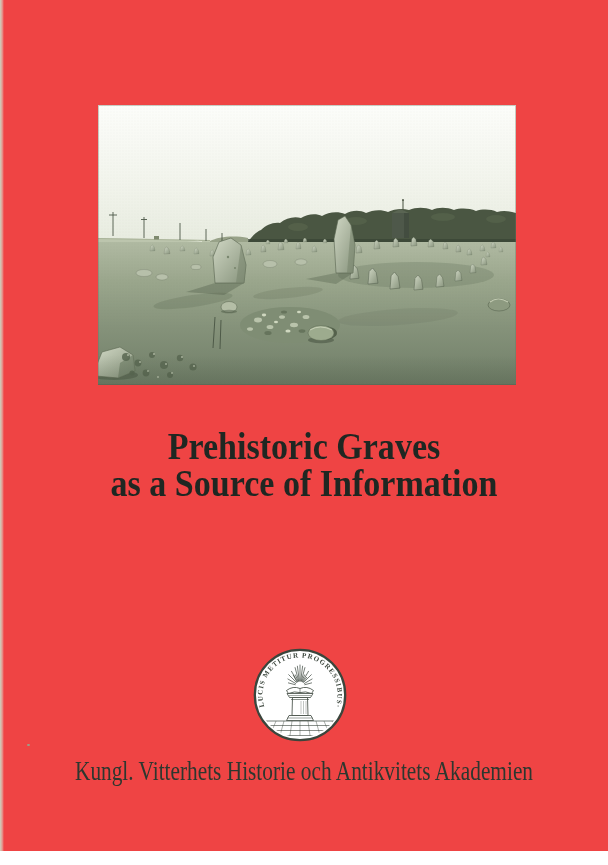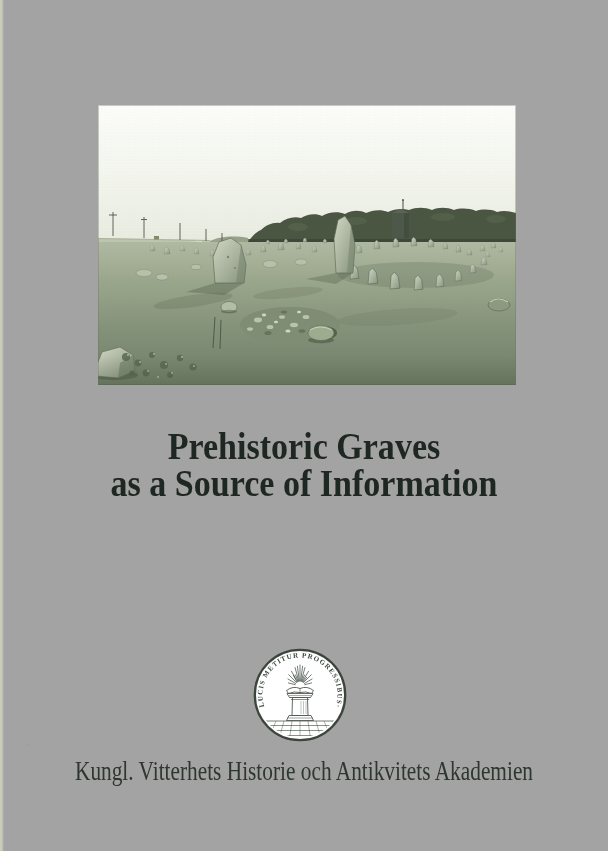--- a/index.html
+++ b/index.html
@@ -1,18 +1,18 @@
 <!DOCTYPE html>
 <html><head>
 <meta charset="utf-8">
 <style>
   html,body{margin:0;padding:0;background:#ffffff;}
   .cover{
     position:relative;width:608px;height:851px;overflow:hidden;
-    background:#a3a3a3;font-family:"Liberation Serif","DejaVu Serif",serif;
+    background:#ef4444;font-family:"Liberation Serif","DejaVu Serif",serif;
   }
   .scan-edge{
     position:absolute;left:0;top:0;width:4px;height:865px;
     background:linear-gradient(90deg,#ccd2bd 0,rgba(220,225,208,.55) 55%,rgba(255,255,255,0) 100%);
   }
   .photo-wrap{position:absolute;left:98px;top:105px;width:418px;height:280px;}
   .title-block{
     position:absolute;left:0;top:428px;width:608px;text-align:center;
     font-weight:bold;font-size:37px;line-height:37px;color:#1f2722;
     transform:scaleX(.92);transform-origin:50% 50%;

